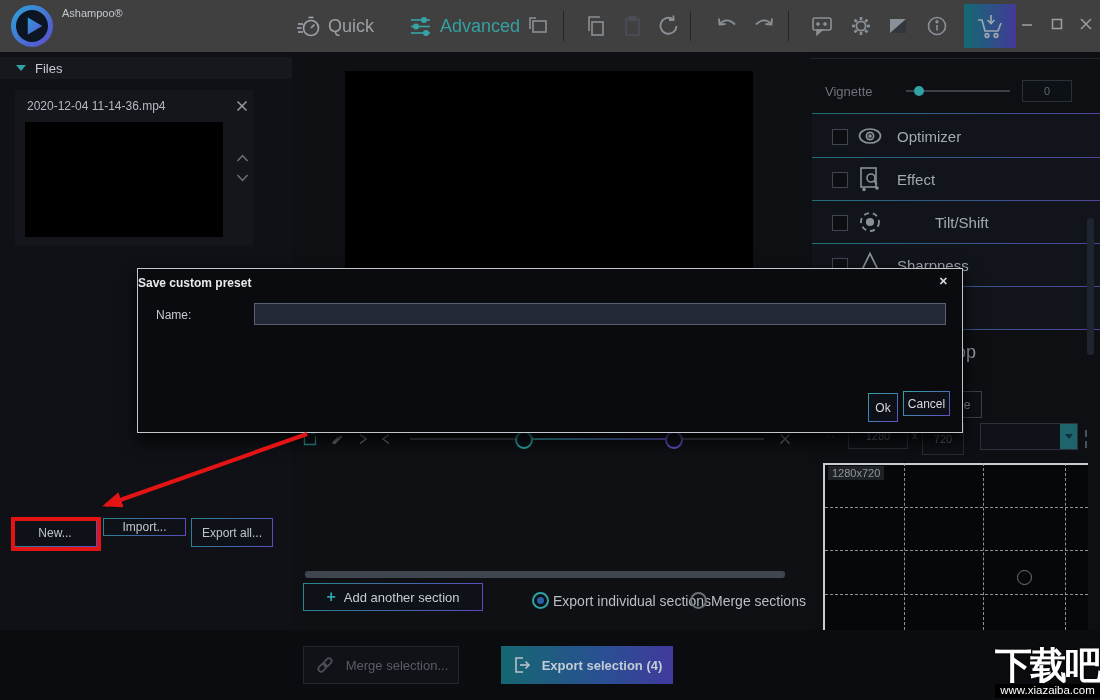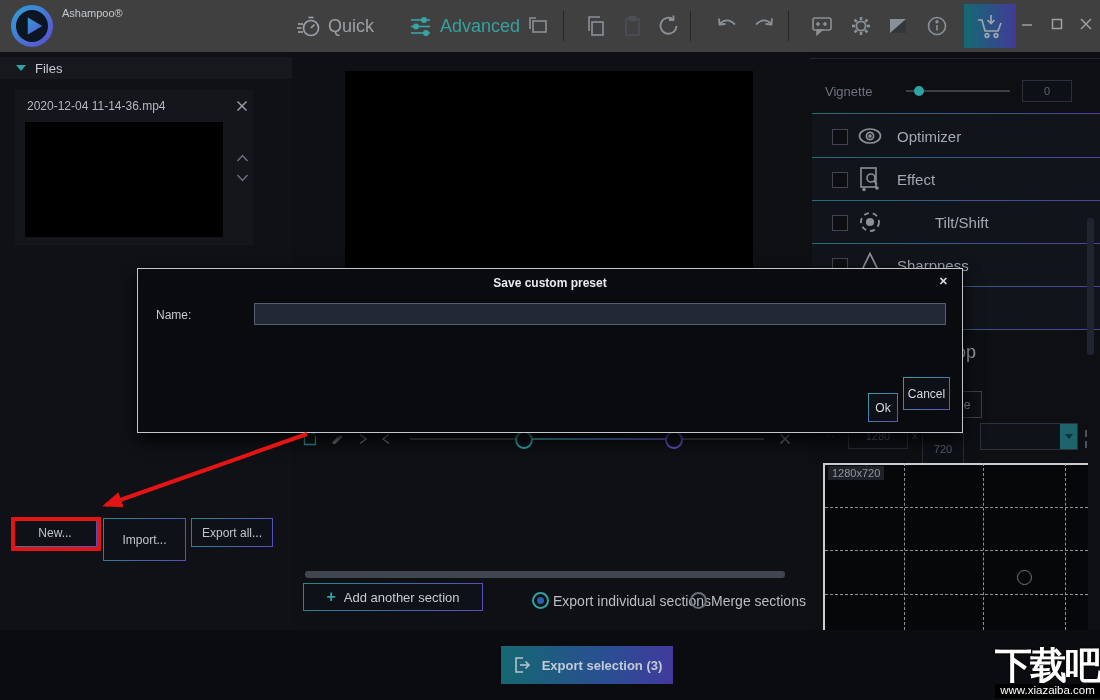--- a/index.html
+++ b/index.html
@@ -39,21 +39,21 @@
         color:#c3ccd6;font-size:13px;font-weight:bold;display:flex;align-items:center;justify-content:center;gap:10px;box-sizing:border-box;}
   .ghostbtn{position:absolute;background:#101218;border:1px solid #23262d;color:#575d67;font-size:13px;display:flex;align-items:center;justify-content:center;gap:10px;box-sizing:border-box;}
   
   .radio-on{position:absolute;width:13px;height:13px;border:2px solid #2fa3a3;border-radius:50%;background:#0d1015;}
   .radio-on::after{content:"";position:absolute;left:3px;top:3px;width:7px;height:7px;border-radius:50%;background:#2b5ea8;}
   .radio-off{position:absolute;width:13px;height:13px;border:2px solid #6a7078;border-radius:50%;background:transparent;}
   .radiolabel{position:absolute;font-size:14px;color:#b9bec6;}
   
   #dialog{position:absolute;left:137px;top:268px;width:824px;height:163px;background:#090b0f;border:1px solid #c3c7cd;
           box-shadow:0 7px 16px rgba(0,0,0,.92);z-index:10;}
-  .dlg-title{position:absolute;left:0;top:7px;width:100%;text-align:center;font-size:12px;font-weight:bold;color:#e8eaed;}
+  .dlg-title{position:absolute;left:0;top:7px;width:100%;text-align:left;font-size:12px;font-weight:bold;color:#e8eaed;}
   .dlg-close{position:absolute;right:14px;top:6px;font-size:11px;font-weight:bold;color:#d7dade;}
   .dlg-label{position:absolute;left:18px;top:39px;font-size:12px;color:#c6cbd2;}
   .dlg-input{position:absolute;left:116px;top:34px;width:692px;height:22px;background:#222835;border:1px solid #57606f;color:#d5d9e0;font-size:12px;padding:0 6px;box-sizing:border-box;outline:none;}
   .dlg-btn{position:absolute;background:#0d1016;border:1px solid transparent;border-image:linear-gradient(135deg,#2fa3a3,#6150c1) 1;color:#d6d9de;font-size:12px;display:flex;align-items:center;justify-content:center;box-sizing:border-box;}
   
   #cropgrid{position:absolute;left:823px;top:463px;width:265px;height:167px;background:#060708;border-top:2px solid #c9cdd2;border-left:2px solid #c9cdd2;box-sizing:border-box;}
   .vdash{position:absolute;top:463px;height:167px;width:0;border-left:1px dashed rgba(175,180,188,.8);}
   .hdash{position:absolute;left:825px;width:263px;height:0;border-top:1px dashed rgba(175,180,188,.8);}
   .gridlabel{position:absolute;left:828px;top:466px;font-size:11px;color:#8f959c;background:rgba(35,39,45,.85);padding:1px 4px;}
   
@@ -250,21 +250,21 @@
     <div class="abs" style="left:221px;top:83px;">
       <svg width="13" height="10" viewBox="0 0 13 10" stroke="#6a7078" fill="none" stroke-width="1.5">
           <polyline points="1.5,2 6.5,7.5 11.5,2"></polyline>
         </svg>
     </div>
   </div>
 
   <div class="gbtn" style="left:13px;top:518px;width:84px;height:29px;">
     <span>New...</span>
   </div>
-  <div class="gbtn" style="left:103px;top:518px;width:83px;height:43px;text-align:center;">
+  <div class="gbtn" style="left:103px;top:518px;width:83px;height:18px;text-align:center;">
     <span>Import...</span>
   </div>
   <div class="gbtn" style="left:191px;top:518px;width:82px;height:29px;">
     <span>Export all...</span>
   </div>
 
   <div id="center"></div>
   <div id="video"></div>
 
   <div class="abs" style="left:303px;top:432px;">
@@ -305,29 +305,40 @@
   <div class="gbtn" style="left:303px;top:583px;width:180px;height:28px;font-size:13px;gap:8px;color:#c6ccd3;">
     <span style="color:#2fa3a3;font-weight:bold;font-size:16px;">+</span>
     <span>Add another section</span>
   </div>
 
   <div class="radio-on" style="left:532px;top:592px;"></div>
   <div class="radiolabel" style="left:553px;top:593px;">Export individual sections</div>
   <div class="radio-off" style="left:690px;top:592px;"></div>
   <div class="radiolabel" style="left:711px;top:593px;">Merge sections</div>
 
+  <div class="ghostbtn" style="left:303px;top:646px;width:156px;height:38px;">
+    <span>
+      <svg width="22" height="22" viewBox="0 0 24 24" stroke="#4a515b" fill="none" stroke-width="1.8">
+        <g transform="rotate(-45 12 12)">
+            <rect x="3" y="9" width="10" height="6" rx="3"></rect>
+            <rect x="11" y="9" width="10" height="6" rx="3"></rect>
+          </g>
+      </svg>
+    </span>
+    <span>Merge selection...</span>
+  </div>
   <div class="gradbtn" style="left:501px;top:646px;width:172px;height:38px;">
     <span>
       <svg width="20" height="20" viewBox="0 0 20 20" stroke="#b9c2cc" fill="none" stroke-width="1.6">
         <polyline points="11,3 4,3 4,17 11,17"></polyline>
           <line x1="8" y1="10" x2="17" y2="10"></line>
           <polyline points="13.5,6.5 17,10 13.5,13.5"></polyline>
       </svg>
     </span>
-    <span>Export selection (3)</span>
+    <span>Export selection (4)</span>
   </div>
 
   <div id="rightpanel"></div>
   <div class="abs" style="left:810px;top:58px;width:290px;height:1px;background:#20242b;"></div>
 
   <div class="abs" style="left:825px;top:84px;font-size:13px;color:#6d737c;">Vignette</div>
   <div class="abs" style="left:906px;top:90px;width:104px;height:2px;background:#394049;"></div>
   <div class="abs" style="left:914px;top:86px;width:10px;height:10px;border-radius:50%;background:#2fa3a3;"></div>
   <div class="dimbox" style="left:1022px;top:80px;width:50px;height:22px;border-color:#2b313b;color:#5d646e;">
     <span>0</span>
@@ -390,21 +401,21 @@
   <div class="abs" style="left:956px;top:342px;font-size:18px;color:#99a1aa;">op</div>
   <div class="dimbox" style="left:952px;top:391px;width:30px;height:27px;border-color:#3a4048;color:#8a9097;font-size:12px;">
     <span>e</span>
   </div>
 
   <div class="abs" style="left:826px;top:429px;color:#4a515b;font-size:12px;letter-spacing:1px;">··</div>
   <div class="dimbox" style="left:848px;top:423px;width:60px;height:26px;">
     <span>1280</span>
   </div>
   <div class="abs" style="left:912px;top:429px;font-size:11px;color:#59636f;">x</div>
-  <div class="dimbox" style="left:922px;top:423px;width:42px;height:32px;margin-top:10px;">
+  <div class="dimbox" style="left:922px;top:423px;width:42px;height:32px;">
     <span>720</span>
   </div>
   <div class="dimbox" style="left:980px;top:423px;width:98px;height:27px;border-color:#2b323c;background:#0f1218;">
     <div class="abs" style="right:0;top:0;width:17px;height:25px;background:#1d646c;display:flex;align-items:center;justify-content:center;">
       <span style="width:0;height:0;border-left:4px solid transparent;border-right:4px solid transparent;border-top:5px solid #0d3238;"></span>
     </div>
   </div>
   <div class="abs" style="left:1085px;top:430px;width:2px;height:7px;background:#4a515b;"></div>
   <div class="abs" style="left:1085px;top:441px;width:2px;height:7px;background:#4a515b;"></div>
 
@@ -421,21 +432,21 @@
   <div class="gridlabel">1280x720</div>
 
   <div id="dialog">
     <div class="dlg-title">Save custom preset</div>
     <div class="dlg-close">✕</div>
     <div class="dlg-label">Name:</div>
     <input class="dlg-input" type="text" value="" style="">
     <div class="dlg-btn" style="left:730px;top:124px;width:30px;height:29px;">
       <span>Ok</span>
     </div>
-    <div class="dlg-btn" style="left:765px;top:108px;width:47px;height:33px;">
+    <div class="dlg-btn" style="left:765px;top:122px;width:47px;height:25px;">
       <span>Cancel</span>
     </div>
   </div>
 
   <svg id="arrow-svg" width="1100" height="700">
     <defs>
       <marker id="arrowhead" markerUnits="userSpaceOnUse" markerWidth="20" markerHeight="16" refX="16" refY="8" orient="auto">
         <polygon points="0,0 20,8 0,16" fill="#e41414"></polygon>
       </marker>
     </defs>

